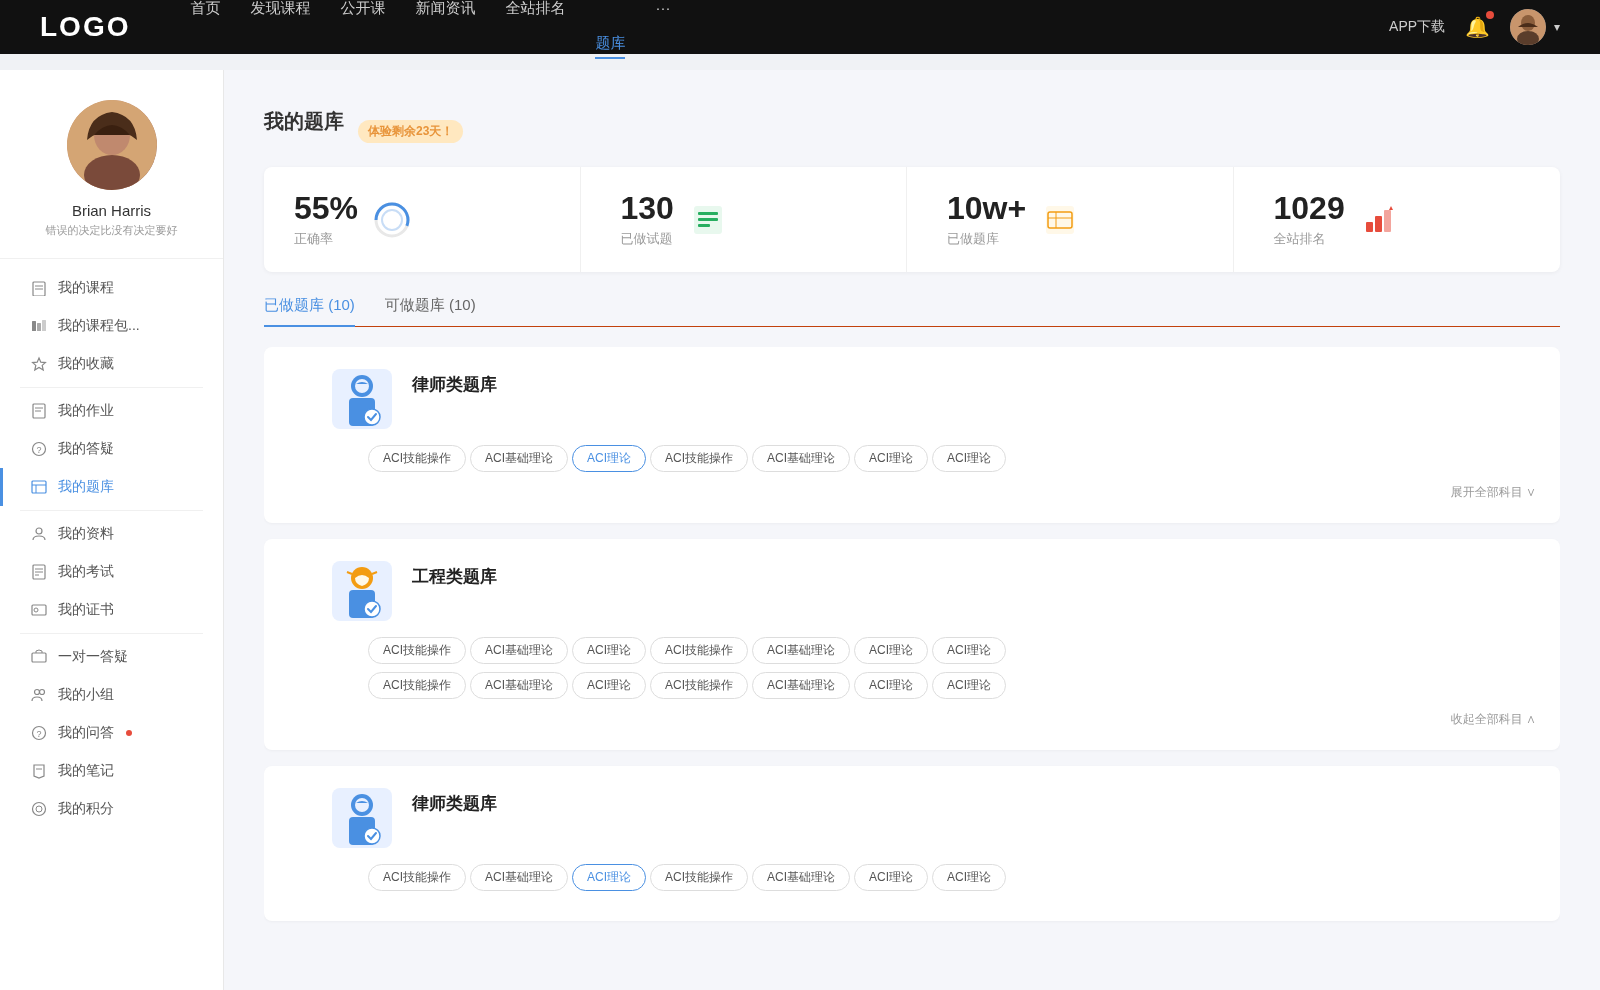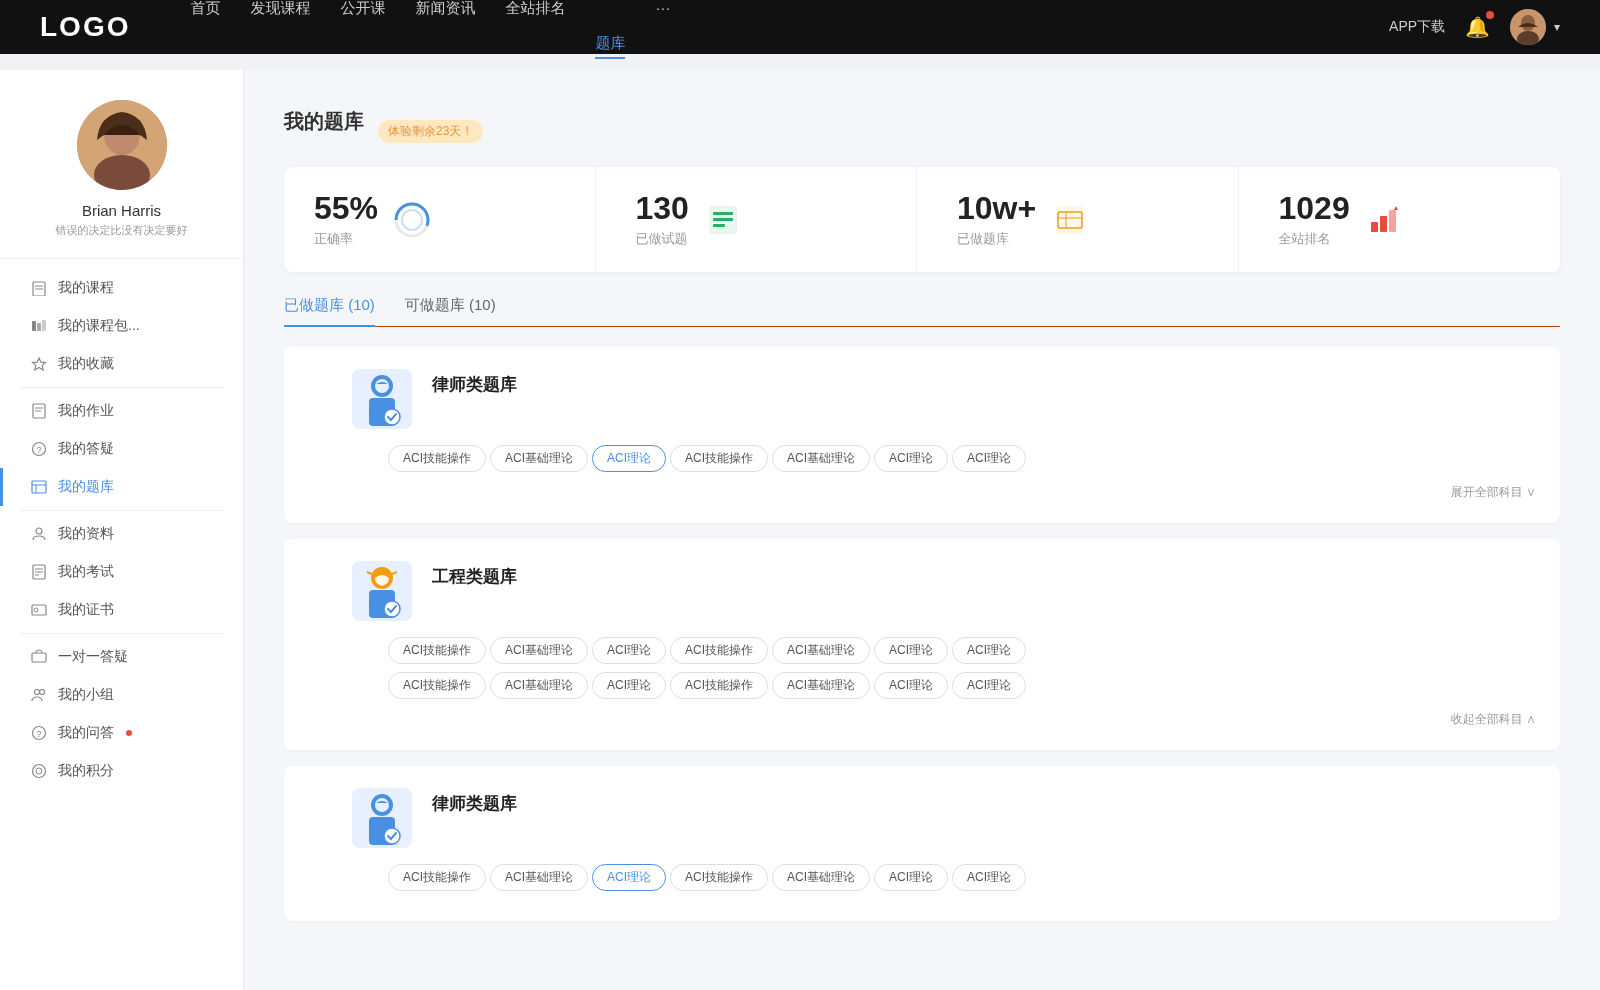--- a/index.html
+++ b/index.html
@@ -82,21 +82,21 @@
 
     
     .page-wrap {
       margin-top: 70px;
       display: flex;
       min-height: 920px;
     }
 
     
     .sidebar {
-      width: 244px;
+      width: 224px;
       background: #fff;
       min-height: 920px;
       padding: 30px 0 20px;
       border-right: 1px solid #e8e8e8;
       flex-shrink: 0;
     }
     .sidebar-profile {
       display: flex;
       flex-direction: column;
       align-items: center;
@@ -181,21 +181,21 @@
       font-size: 20px;
       font-weight: 600;
       color: #333;
     }
     .trial-badge {
       background: #ffe8c0;
       color: #e8943a;
       font-size: 12px;
       padding: 3px 10px;
       border-radius: 12px;
-      font-weight: 400;
+      font-weight: 700;
       margin-top: 20px;
     }
 
     
     .stats-row {
       display: grid;
       grid-template-columns: repeat(4, 1fr);
       gap: 10px;
       background: #fff;
       border-radius: 8px;
@@ -485,20 +485,29 @@
               <circle cx="8" cy="8" r="6.5" stroke="#888" stroke-width="1.2" fill="none"></circle>
               <text x="8" y="12" text-anchor="middle" font-size="9" fill="#888">?</text>
             </svg>
         </span>
         <span>我的问答</span>
         <span style="width:6px;height:6px;background:#e74c3c;border-radius:50%;display:inline-block;margin-left:2px;"></span>
       </div>
       <div class="sidebar-item">
         <span class="sidebar-item-icon">
           <svg width="16" height="16" viewBox="0 0 16 16" fill="none">
+              <path d="M3 2 H13 L13 13 L8 15 L3 13 Z" stroke="#888" stroke-width="1.2" fill="none"></path>
+              <line x1="5" y1="6" x2="11" y2="6" stroke="#888" stroke-width="1"></line>
+            </svg>
+        </span>
+        <span>我的笔记</span>
+      </div>
+      <div class="sidebar-item">
+        <span class="sidebar-item-icon">
+          <svg width="16" height="16" viewBox="0 0 16 16" fill="none">
               <circle cx="8" cy="8" r="6.5" stroke="#888" stroke-width="1.2" fill="none"></circle>
               <circle cx="8" cy="8" r="3" stroke="#888" stroke-width="1" fill="none"></circle>
             </svg>
         </span>
         <span>我的积分</span>
       </div>
     </div>
   </aside>
 
   <main class="main-content">

